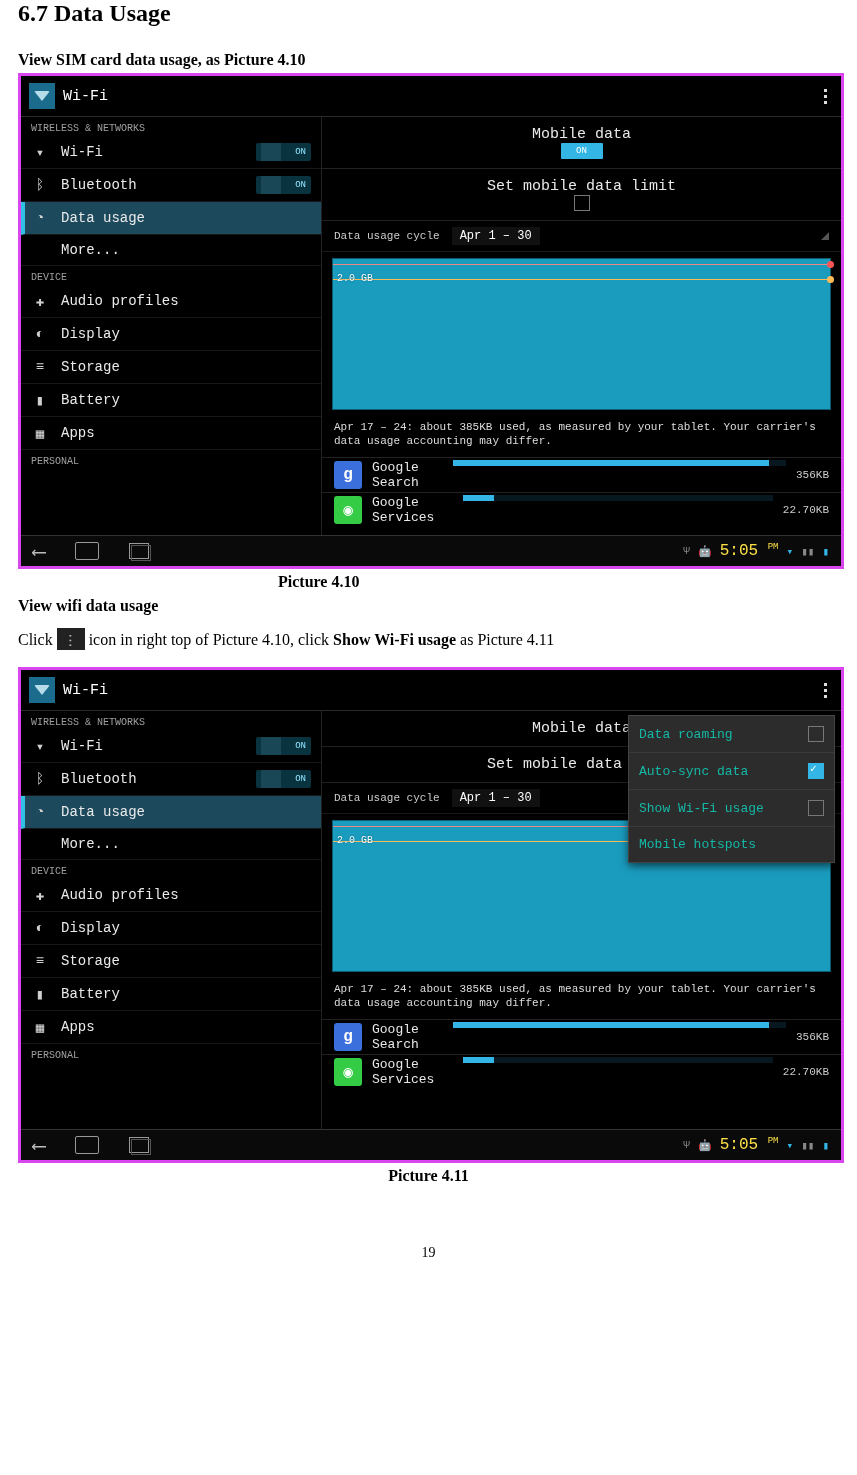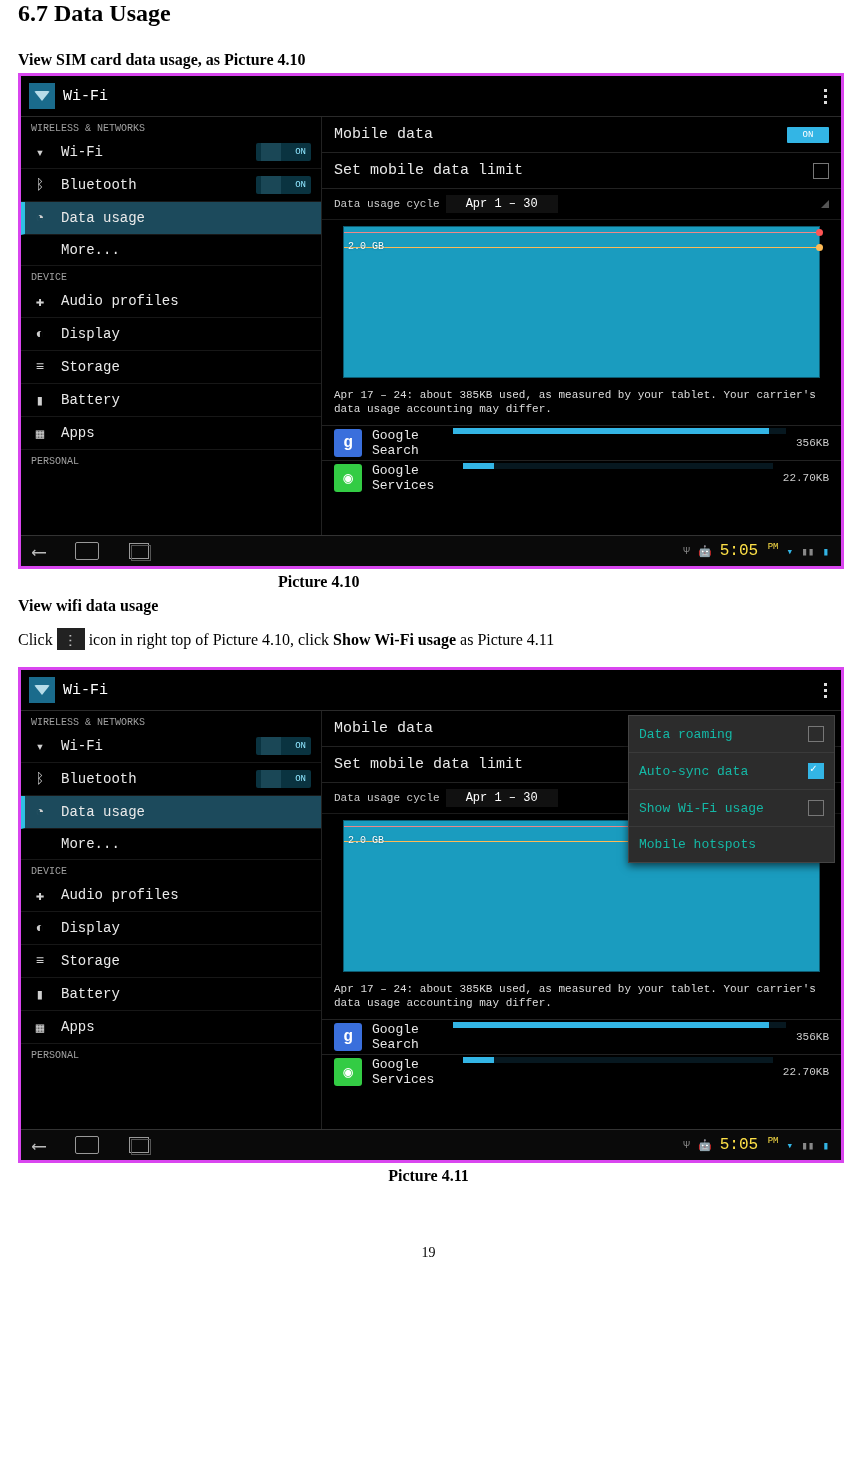--- a/index.html
+++ b/index.html
@@ -181,20 +181,21 @@
     position: relative;
     font-size: 13px;
   }
   .right .row {
     padding: 9px 12px;
     border-bottom: 1px solid #222;
     display: flex;
     align-items: center;
     justify-content: space-between;
     font-size: 15px;
+    flex-direction: column;
   }
   .small-toggle {
     width: 42px; height: 16px;
     background: #33b5e5;
     color: #fff;
     font-size: 9px;
     text-align: center;
     line-height: 16px;
     border-radius: 1px;
   }
@@ -214,36 +215,36 @@
     font-size: 11px;
     position: absolute;
     left: 1px;
     top: -2px;
   }
   .cycle {
     padding: 6px 12px;
     border-bottom: 1px solid #1a1a1a;
     font-size: 11px;
     color: #ccc;
-    display:flex; gap:6px; align-items:center;
+    display:flex; gap:12px; align-items:center;
   }
   .cycle-val {
     background: #111;
-    padding: 2px 20px;
+    padding: 2px 8px;
     color: #fff;
     font-size: 12px;
   }
   .tri-down {
     margin-left:auto;
     width:0;height:0;
     border-left:8px solid transparent;
     border-bottom:8px solid #555;
   }
   .chart {
-    margin: 6px 21px;
+    margin: 6px 10px;
     height: 150px;
     background: #1a9cbf;
     position: relative;
     border:1px solid #0d5b71;
   }
   .chart .redline {
     position: absolute;
     top: 5px; left:0; right:0;
     height: 1px;
     background: #e88;

